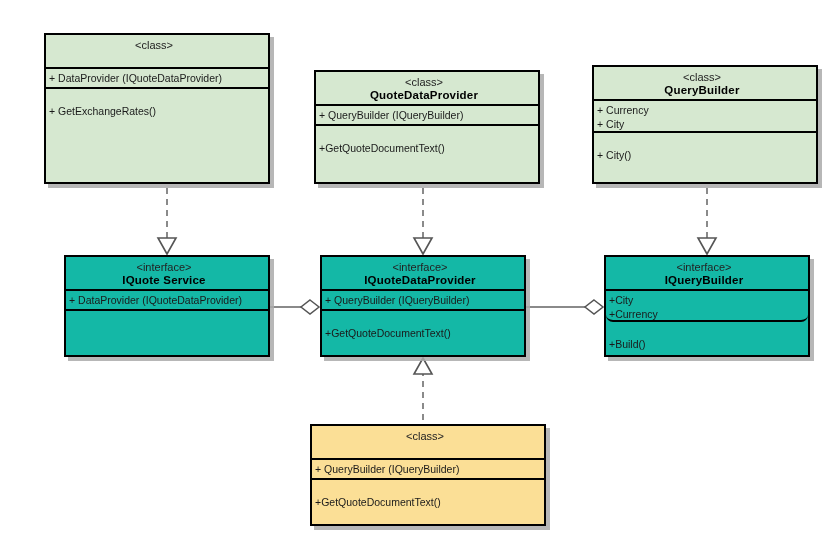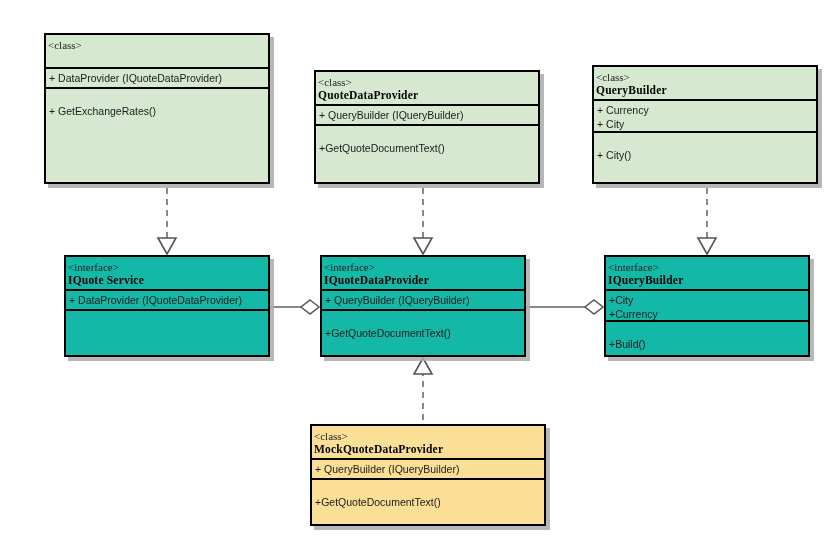--- a/index.html
+++ b/index.html
@@ -32,25 +32,24 @@
     box-shadow: 4px 4px 0 0 rgba(170,170,170,0.85);
     display: flex;
     flex-direction: column;
   }
   .uml-node.green  { background: #d6e8d0; }
   .uml-node.orange { background: #fbdf96; }
   .uml-node.white  { background: #14b8a6; }
 
   .node-header {
     box-sizing: border-box;
-    text-align: left;
+    text-align: center;
     padding: 4px 8px 4px 2px;
     border-bottom: 2px solid #000000;
     line-height: 1.15;
-    font-family: Liberation Serif, serif;
   }
   .stereotype {
     display: block;
     font-size: 11px;
     font-weight: normal;
     color: #222222;
   }
   .node-title {
     display: block;
     font-size: 11.5px;
@@ -183,33 +182,32 @@
     <div class="node-ops">
       <div class="member">+GetQuoteDocumentText()</div>
     </div>
   </div>
 
   <div class="uml-node white" style="left:604px; top:255px; width:206px; height:102px;">
     <div class="node-header" style="height:34px;">
       <span class="stereotype">&lt;interface&gt;</span>
       <span class="node-title">IQueryBuilder</span>
     </div>
-    <div class="node-attrs" style="height:31px;">
+    <div class="node-attrs" style="height:31px;border-radius:7px;">
       <div class="member">+City</div>
       <div class="member">+Currency</div>
     </div>
     <div class="node-ops">
       <div class="member">+Build()</div>
     </div>
   </div>
 
   <div class="uml-node orange" style="left:310px; top:424px; width:236px; height:102px;">
     <div class="node-header" style="height:34px;">
       <span class="stereotype">&lt;class&gt;</span>
-      <span class="node-title">MockQuoteDataProvider</span>
     </div>
     <div class="node-attrs" style="height:20px;">
       <div class="member">+ QueryBuilder (IQueryBuilder)</div>
     </div>
     <div class="node-ops">
       <div class="member">+GetQuoteDocumentText()</div>
     </div>
   </div>
 
 </div>

